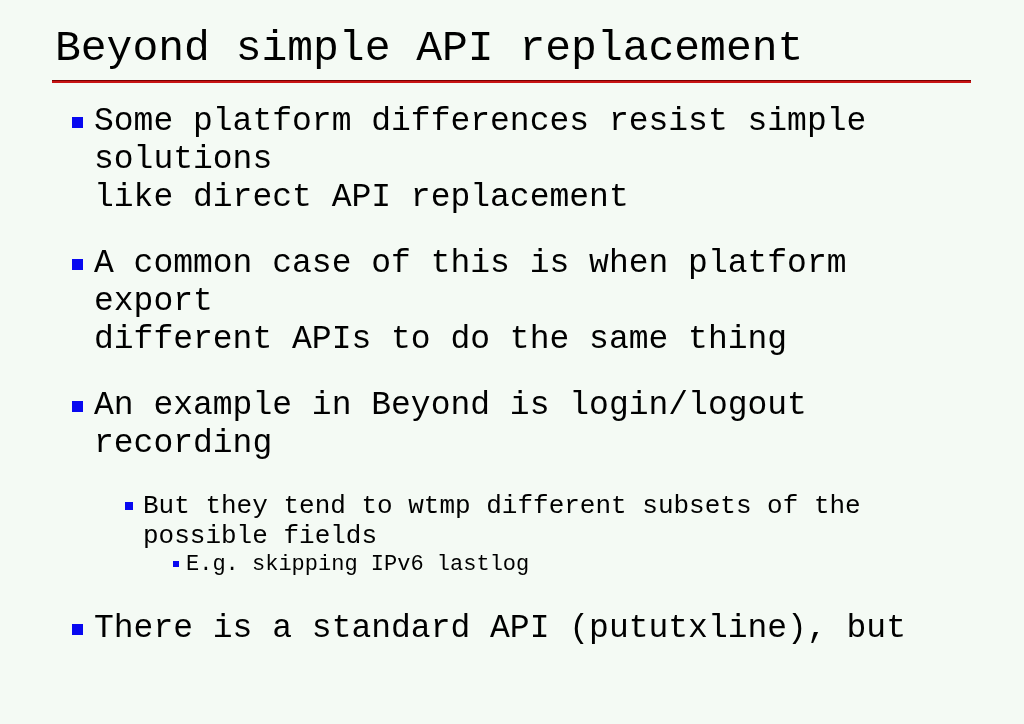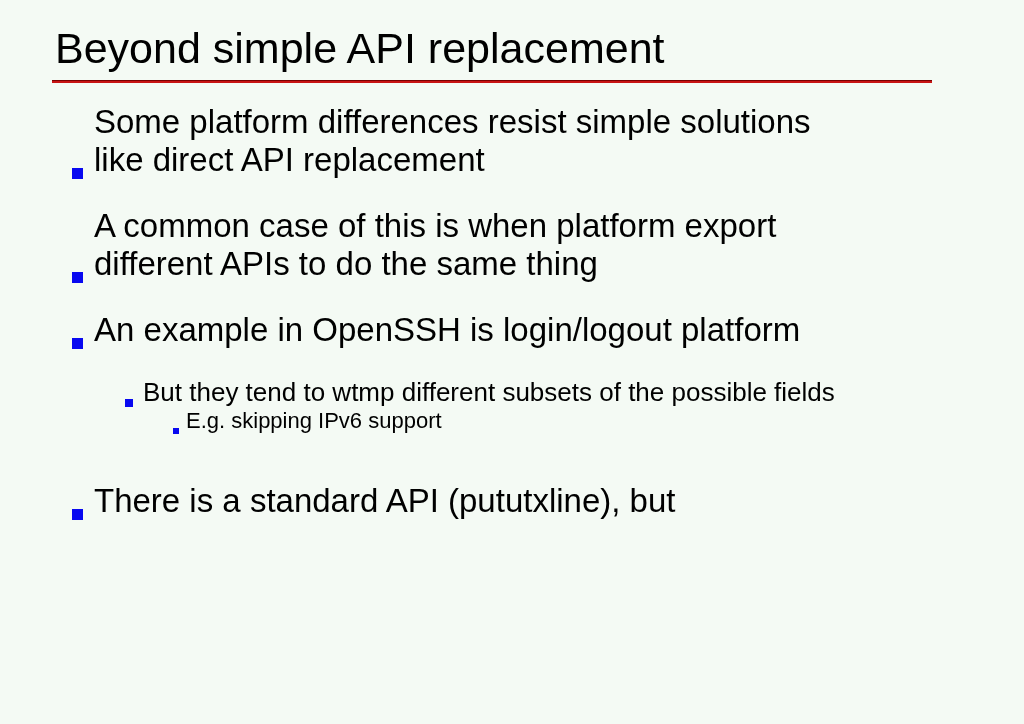--- a/index.html
+++ b/index.html
@@ -8,40 +8,41 @@
     --ruleDark:#7a0000;
     --ruleRed:#c81414;
     --text:#000000;
   }
   html,body{margin:0;padding:0;background:var(--bg);}
   .slide{
     position:relative;
     width:932px;height:724px;
     background:var(--bg);
     color:var(--text);
-    font-family:Liberation Sans, sans-serif;
+    font-family:Liberation Mono, monospace;
     overflow:hidden;
+    padding-left:47px;
   }
   .title{
     position:absolute;left:55px;top:24px;
     margin:0;
     font-size:43px;font-weight:400;line-height:1.15;
     white-space:nowrap;
   }
   .rule{
     position:absolute;left:52px;top:80px;
     width:919px;height:3px;
     background:linear-gradient(to bottom,var(--ruleDark) 0 1px,var(--ruleRed) 1px 3px);
   }
   .content{
     position:absolute;left:72px;top:103px;width:880px;
   }
   .group + .group{margin-top:28px;}
-  .group:last-child{margin-top:48px;}
-  .bullet{display:flex;align-items:flex-end;}
+  .group:last-child{margin-top:32px;}
+  .bullet{display:flex;align-items:flex-start;}
   .bullet .text{white-space:pre-line;}
   .marker{display:block;background:var(--bullet);}
   .l1{font-size:33px;line-height:38px;}
   .l1 > .marker{flex:0 0 11px;height:11px;margin:14px 11px 0 0;}
   .l2{font-size:26px;line-height:30px;margin-left:53px;}
   .l2 > .marker{flex:0 0 8px;height:8px;margin:11px 10px 0 0;}
   .l3{font-size:22px;line-height:27px;margin-left:101px;}
   .l3 > .marker{flex:0 0 6px;height:6px;margin:10px 7px 0 0;}
 </style>
 </head>
@@ -61,31 +62,31 @@
       <div class="group">
         <div class="bullet l1">
           <span class="marker"></span>
           <span class="text">A common case of this is when platform export
 different APIs to do the same thing</span>
         </div>
       </div>
       <div class="group">
         <div class="bullet l1">
           <span class="marker"></span>
-          <span class="text">An example in OpenSSH is login/logout platform</span>
+          <span class="text">An example in Beyond is login/logout recording</span>
         </div>
       </div>
       <div class="group">
         <div class="bullet l2">
           <span class="marker"></span>
           <span class="text">But they tend to wtmp different subsets of the possible fields</span>
         </div>
         <div class="bullet l3">
           <span class="marker"></span>
-          <span class="text">E.g. skipping IPv6 support</span>
+          <span class="text">E.g. skipping IPv6 lastlog</span>
         </div>
       </div>
       <div class="group">
         <div class="bullet l1">
           <span class="marker"></span>
           <span class="text">There is a standard API (pututxline), but</span>
         </div>
       </div>
     </div>
 </div>

